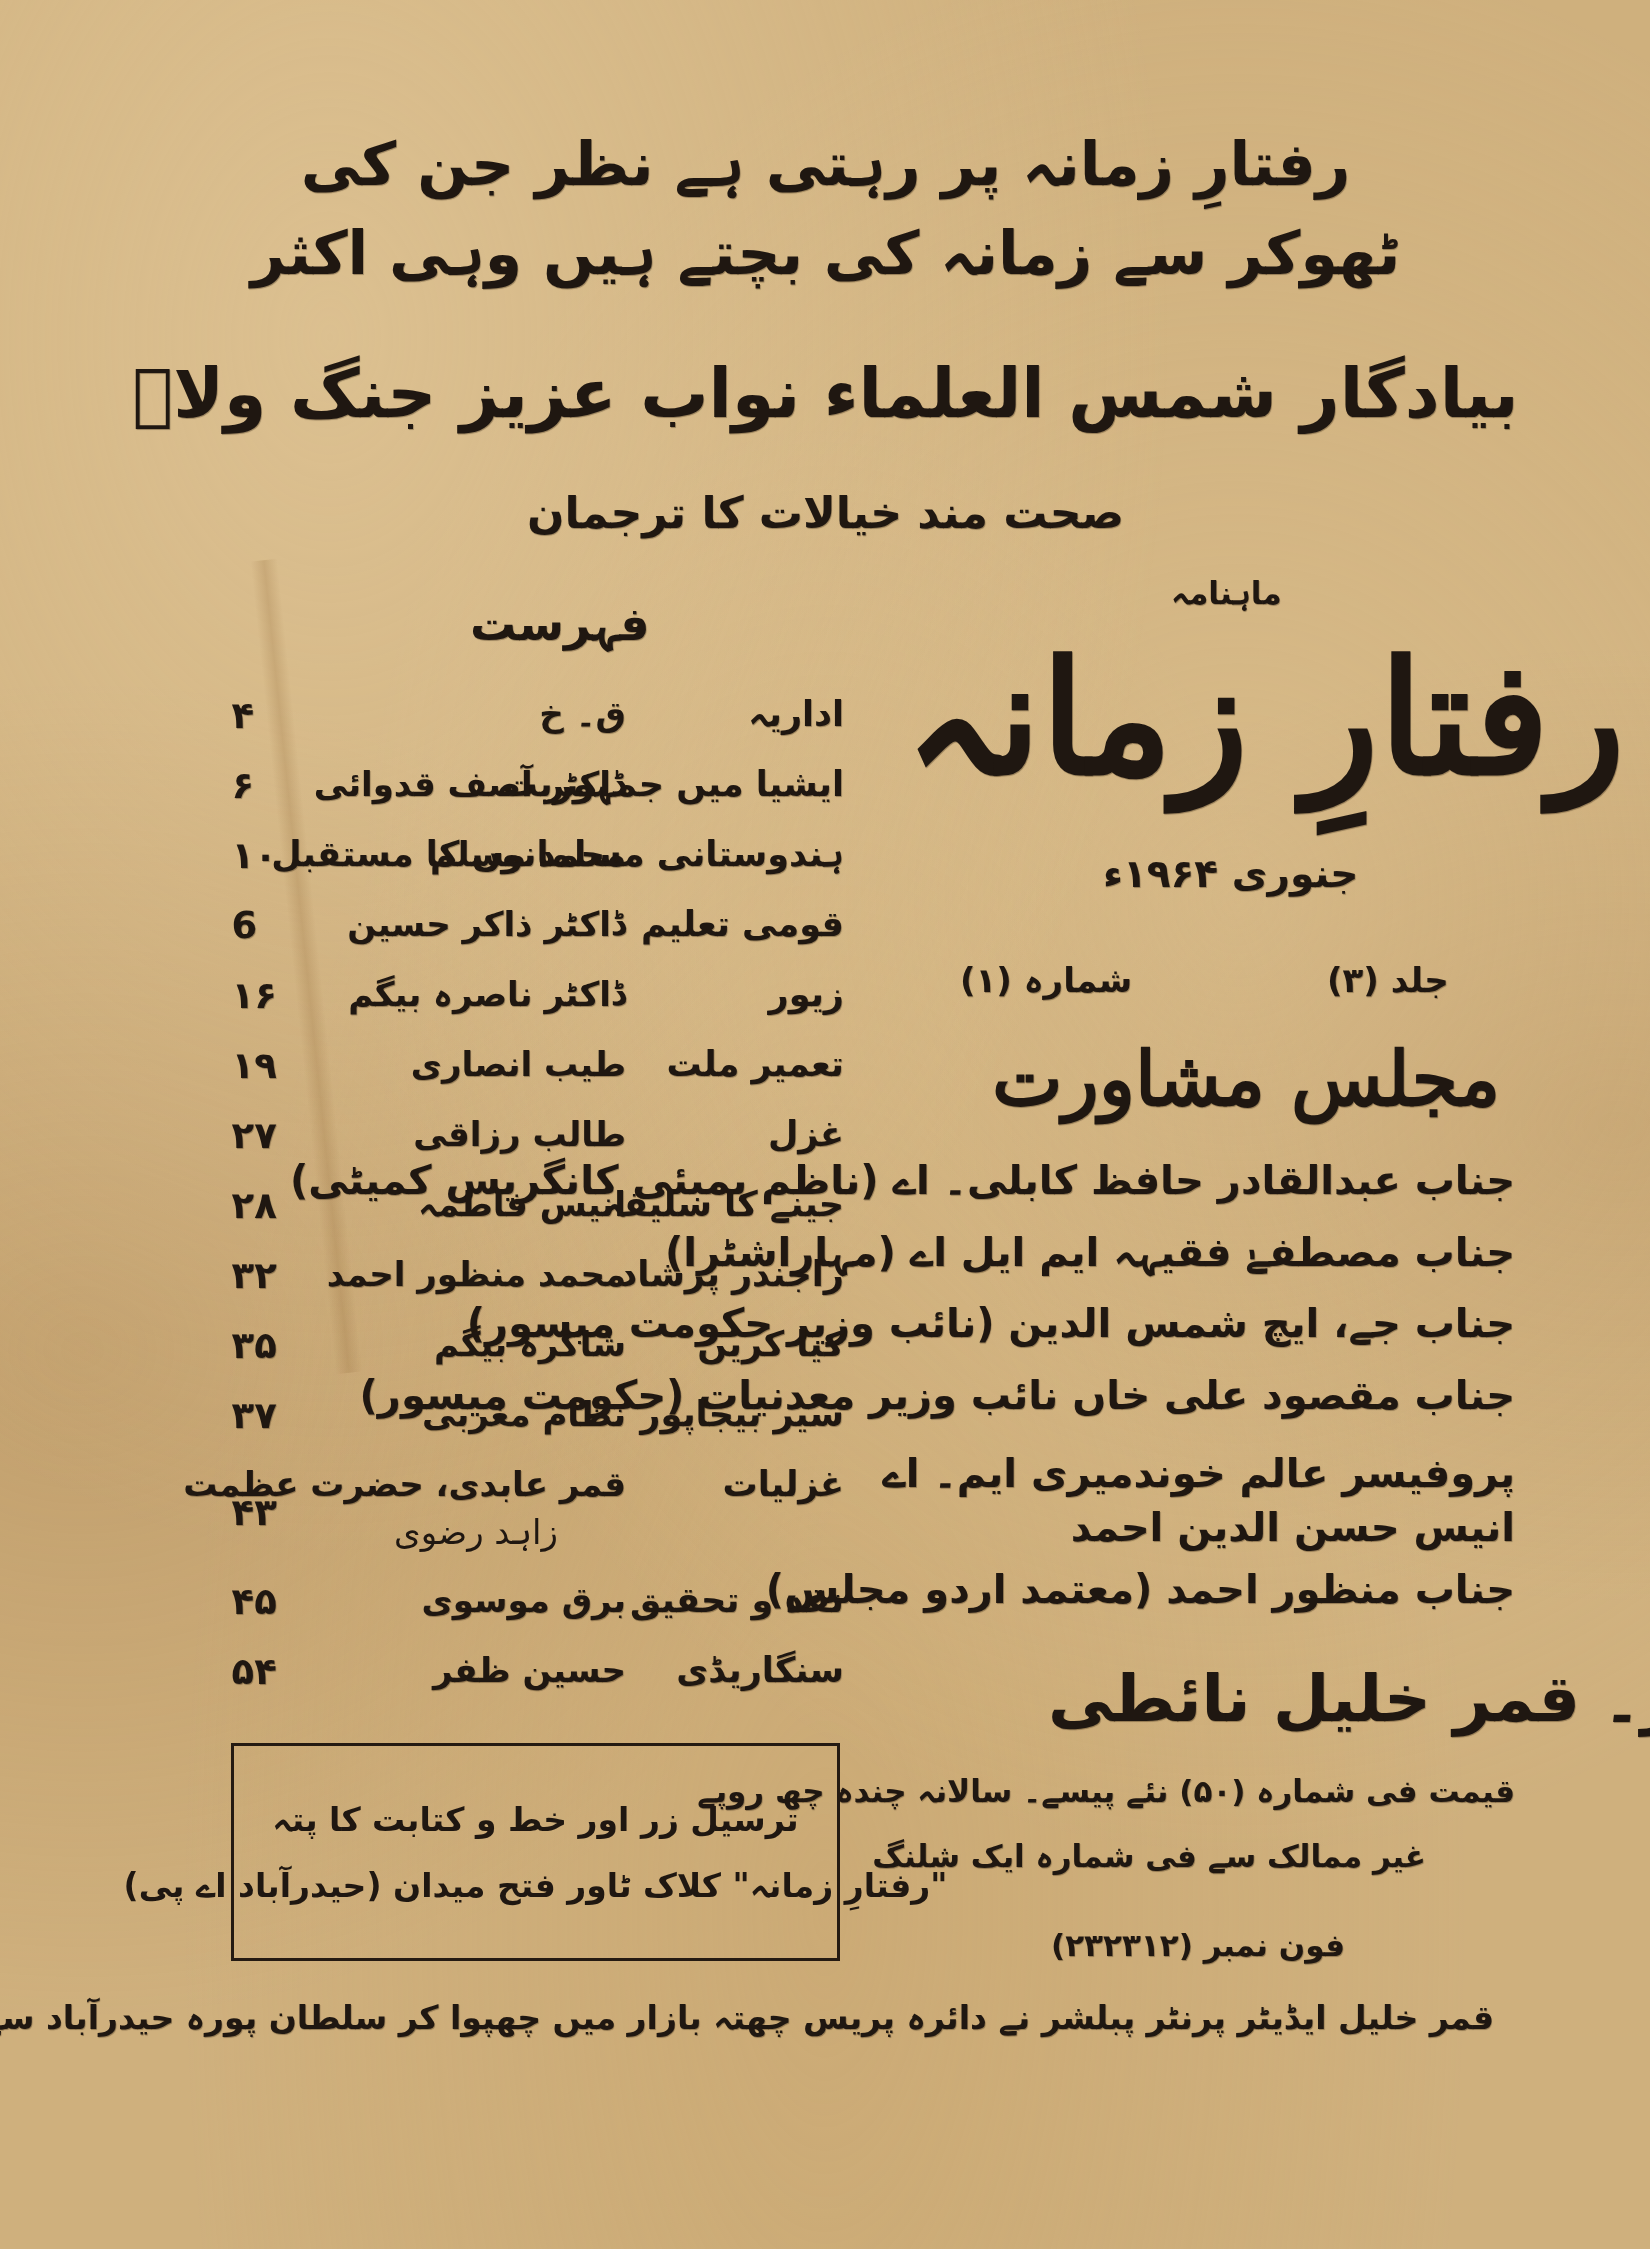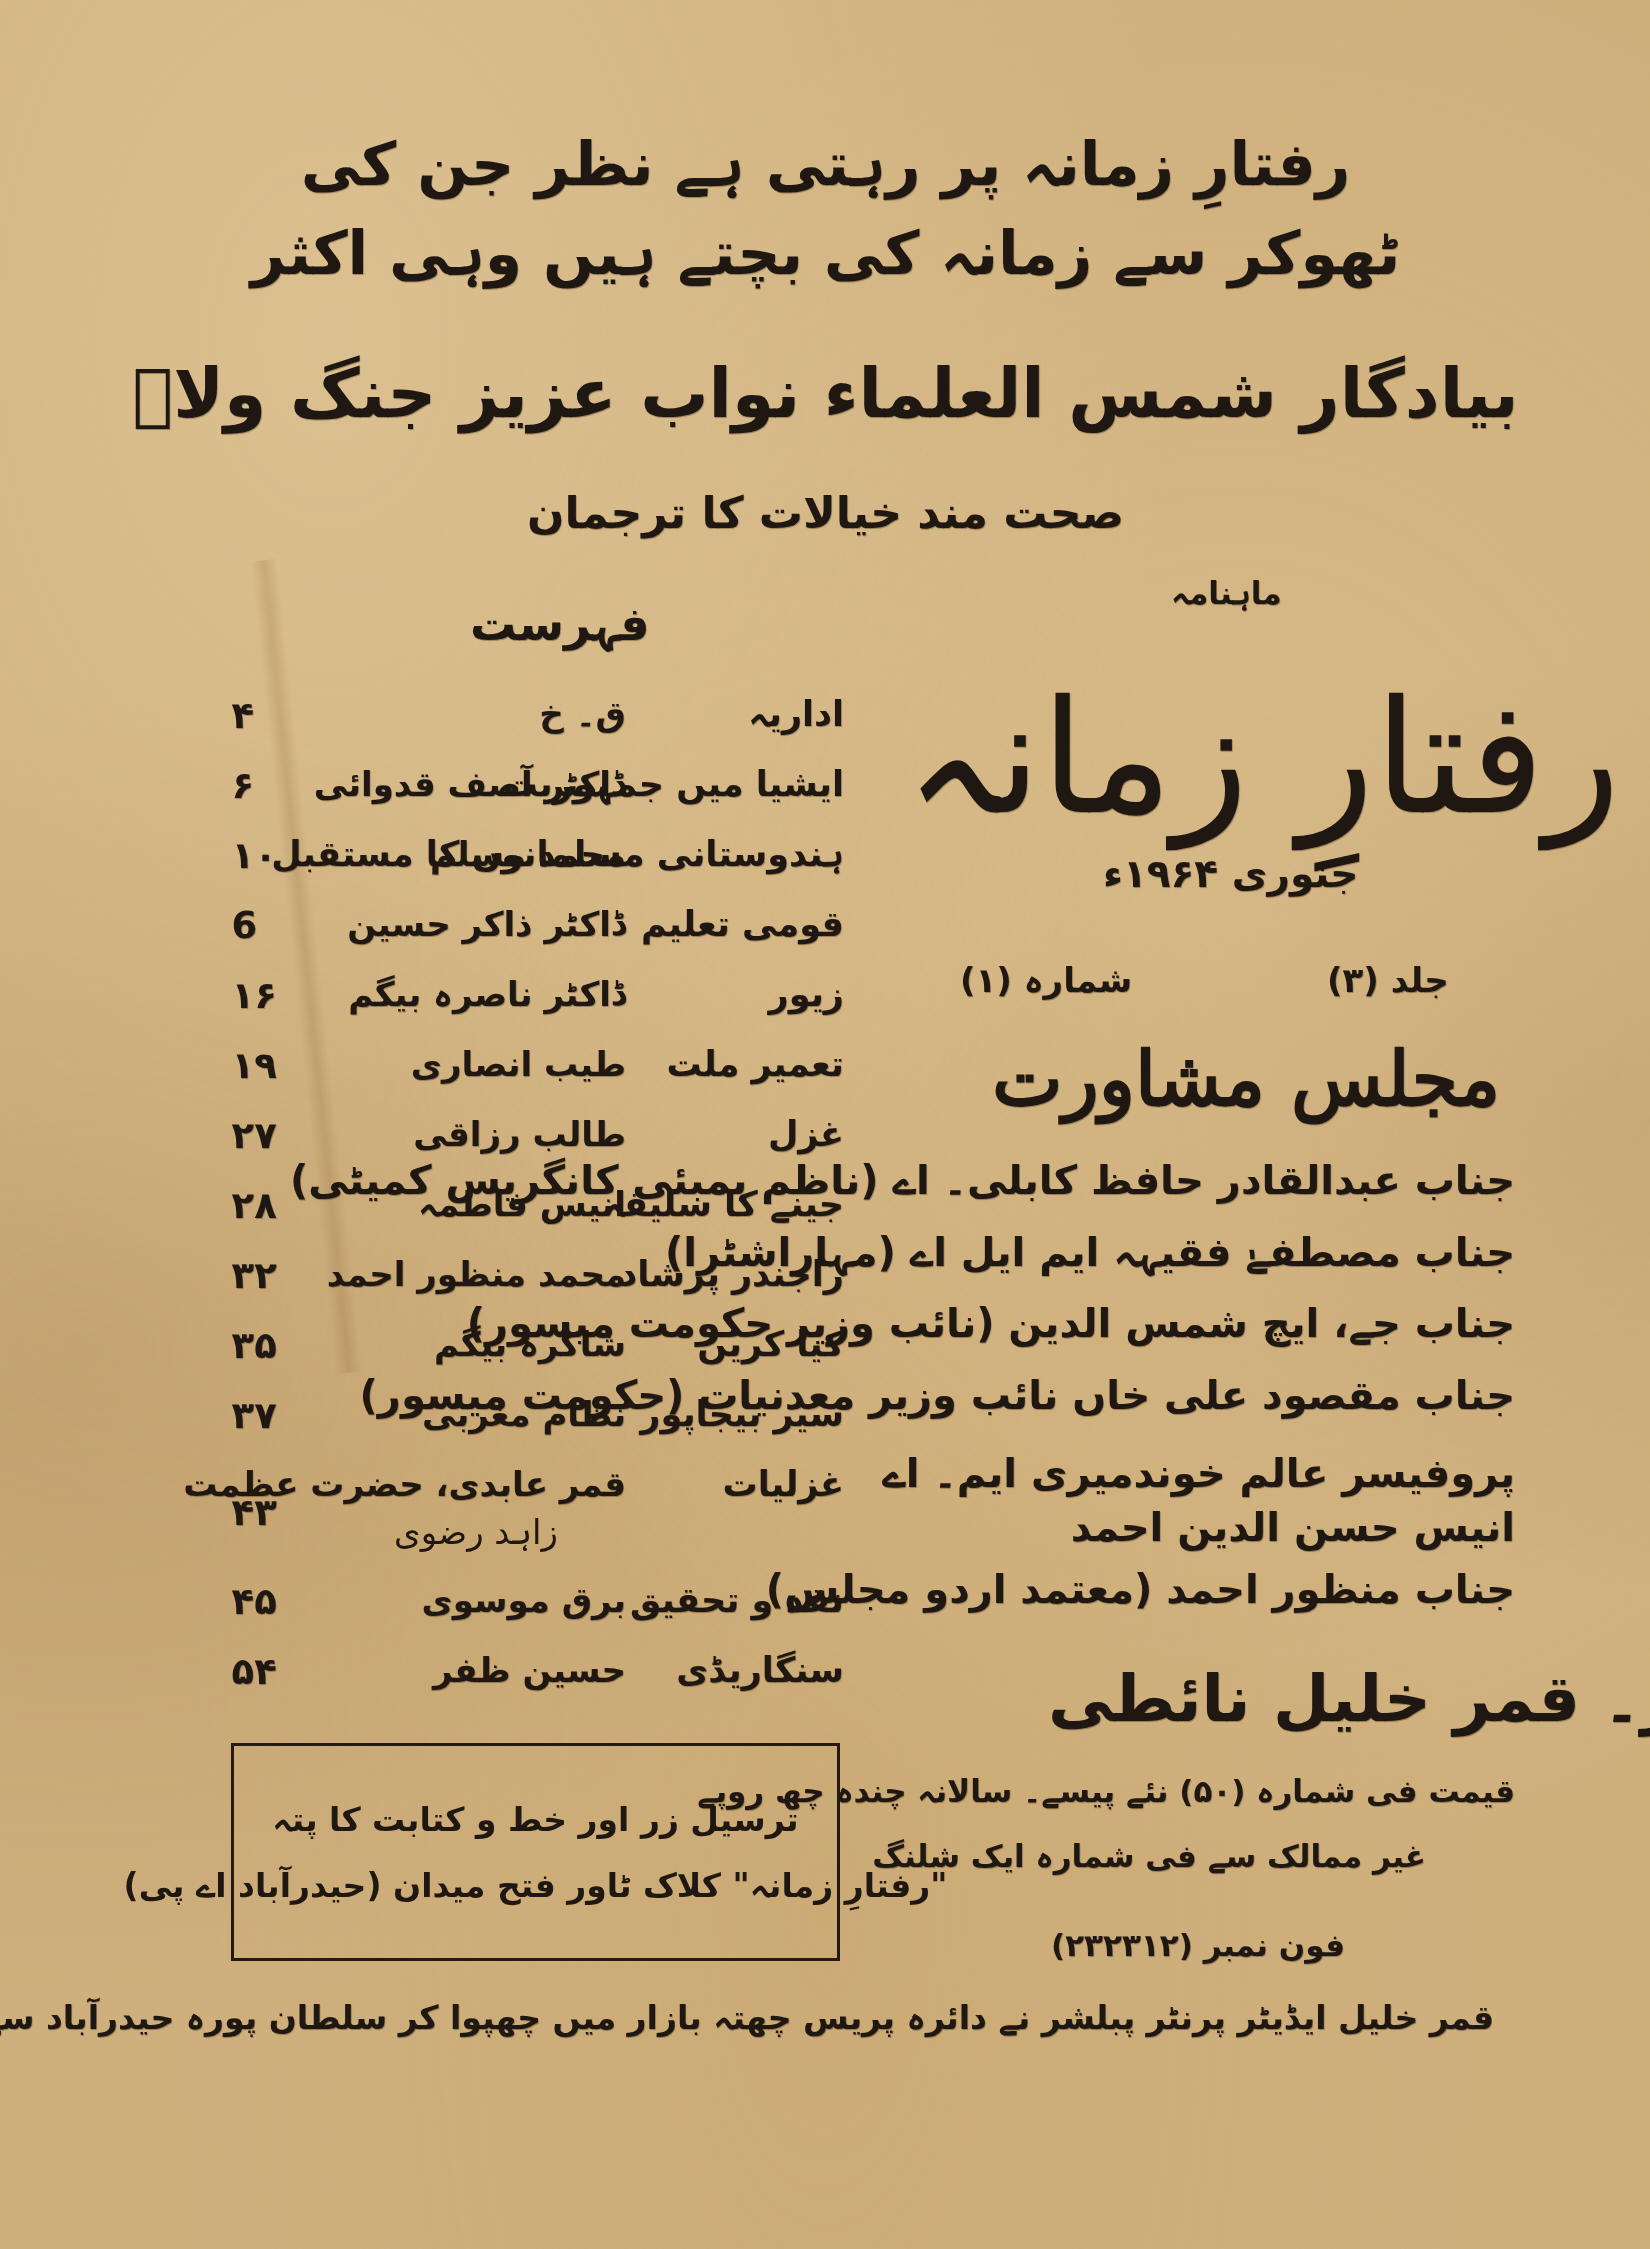--- a/index.html
+++ b/index.html
@@ -17,21 +17,21 @@
     }
     .page { position: absolute; inset: 0; direction: rtl; }
     .abs { position: absolute; white-space: nowrap; text-shadow: 0.7px 0.7px 0.7px rgba(40,25,10,0.35); }
     
     .verse { left: 0; right: 0; font-size: 60px; font-weight: bold; text-align: center; }
     .dedication { left: 0; right: 0; font-size: 68px; font-weight: bold; text-align: center; }
     .tagline { left: 0; right: 0; font-size: 44px; font-weight: bold; text-align: center; }
 
     
     .mahnama { font-size: 31px; font-weight: bold; }
-    .title { font-size: 157px; font-weight: normal; letter-spacing: 4.1px; font-family: "DejaVu Serif", serif; margin-top: 40px; }
+    .title { font-size: 157px; font-weight: bold; letter-spacing: 4.1px; font-family: "DejaVu Serif", serif; }
     .issue-date { font-size: 39px; font-weight: bold; }
     .vol { font-size: 34px; font-weight: bold; }
     .board-title { font-size: 75px; font-weight: bold; font-family: "DejaVu Serif", serif; }
     .board-item { font-size: 40px; font-weight: bold; }
     .editor { font-size: 65px; font-weight: bold; }
     .price { font-size: 31px; font-weight: bold; }
 
     
     .toc-heading { font-size: 46px; font-weight: bold; }
     .toc { position: absolute; left: 218px; top: 694px; width: 626px; }

